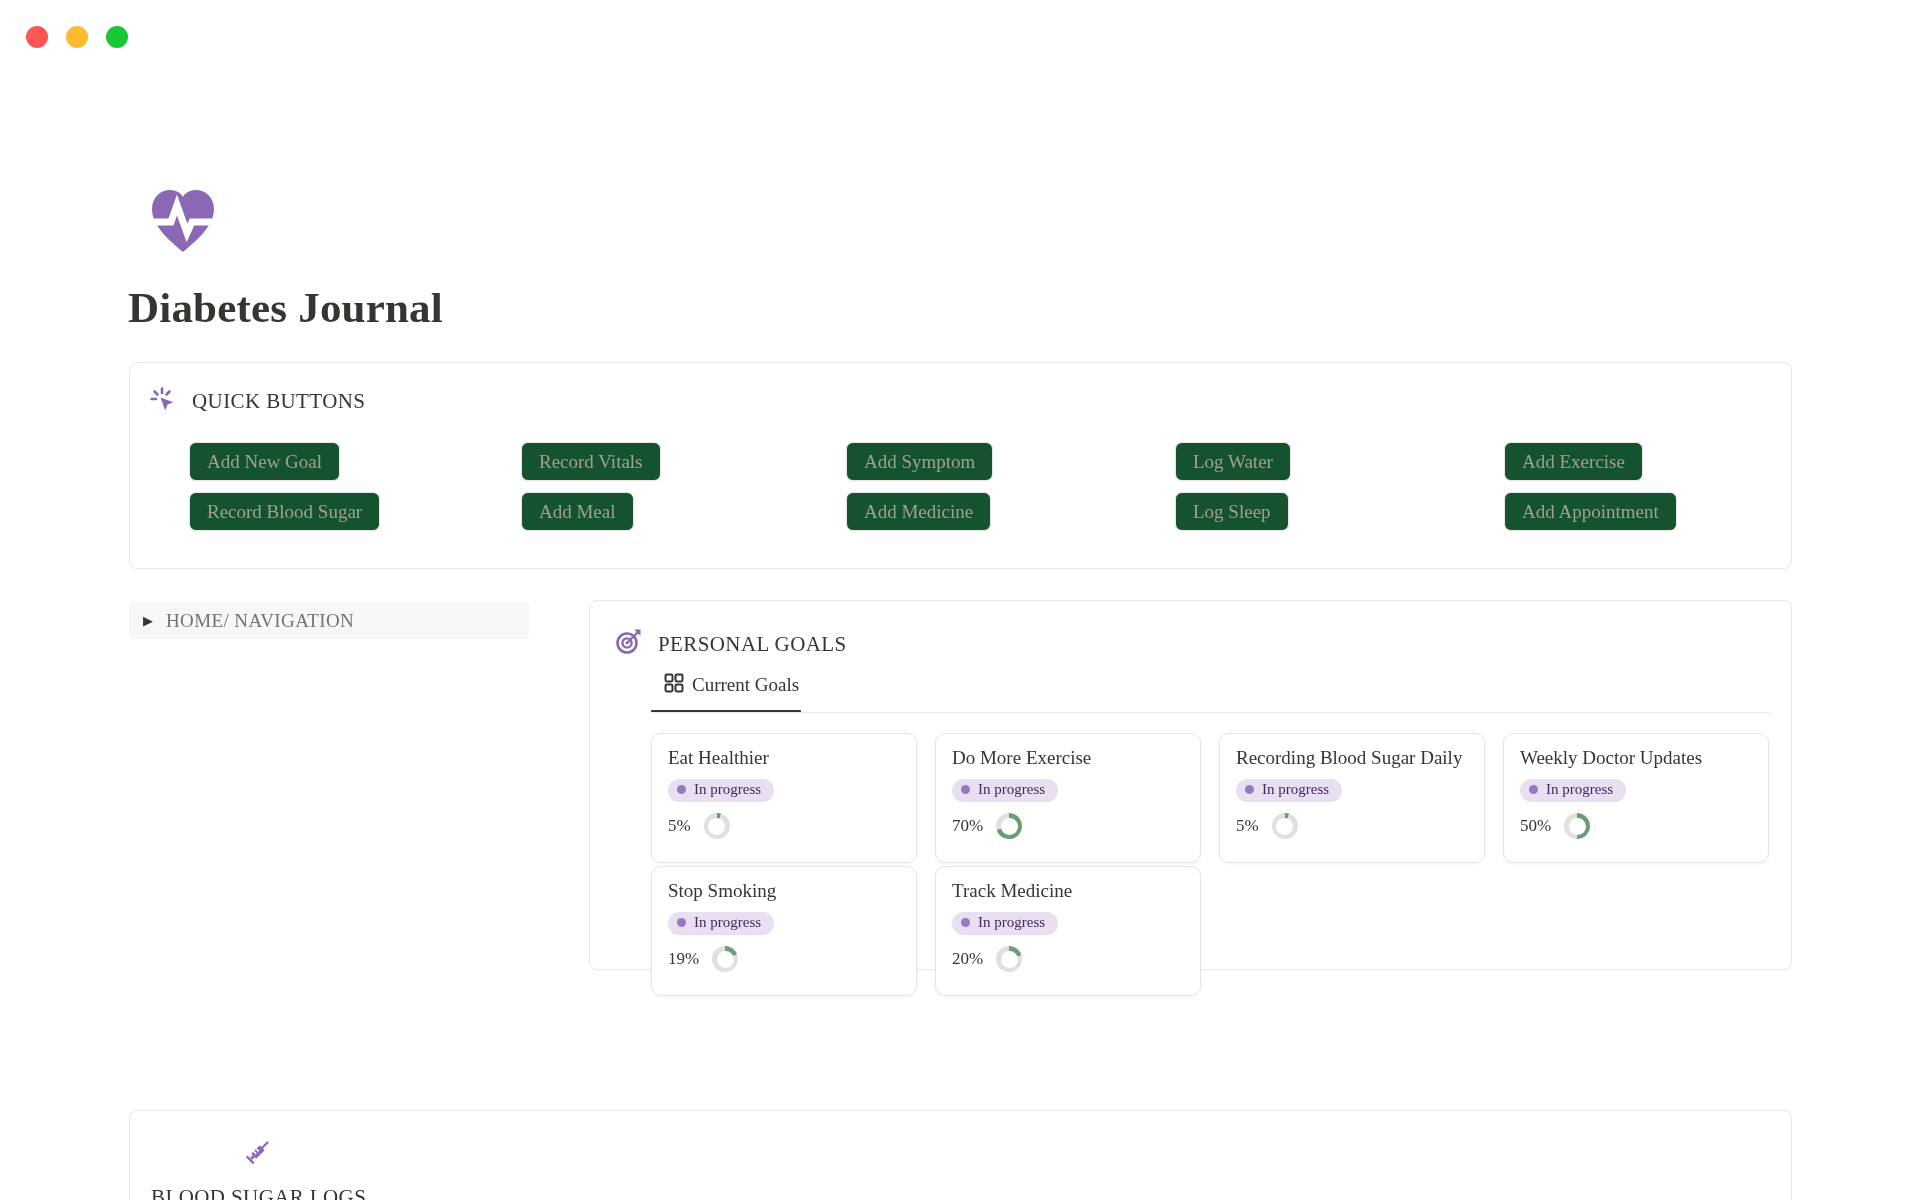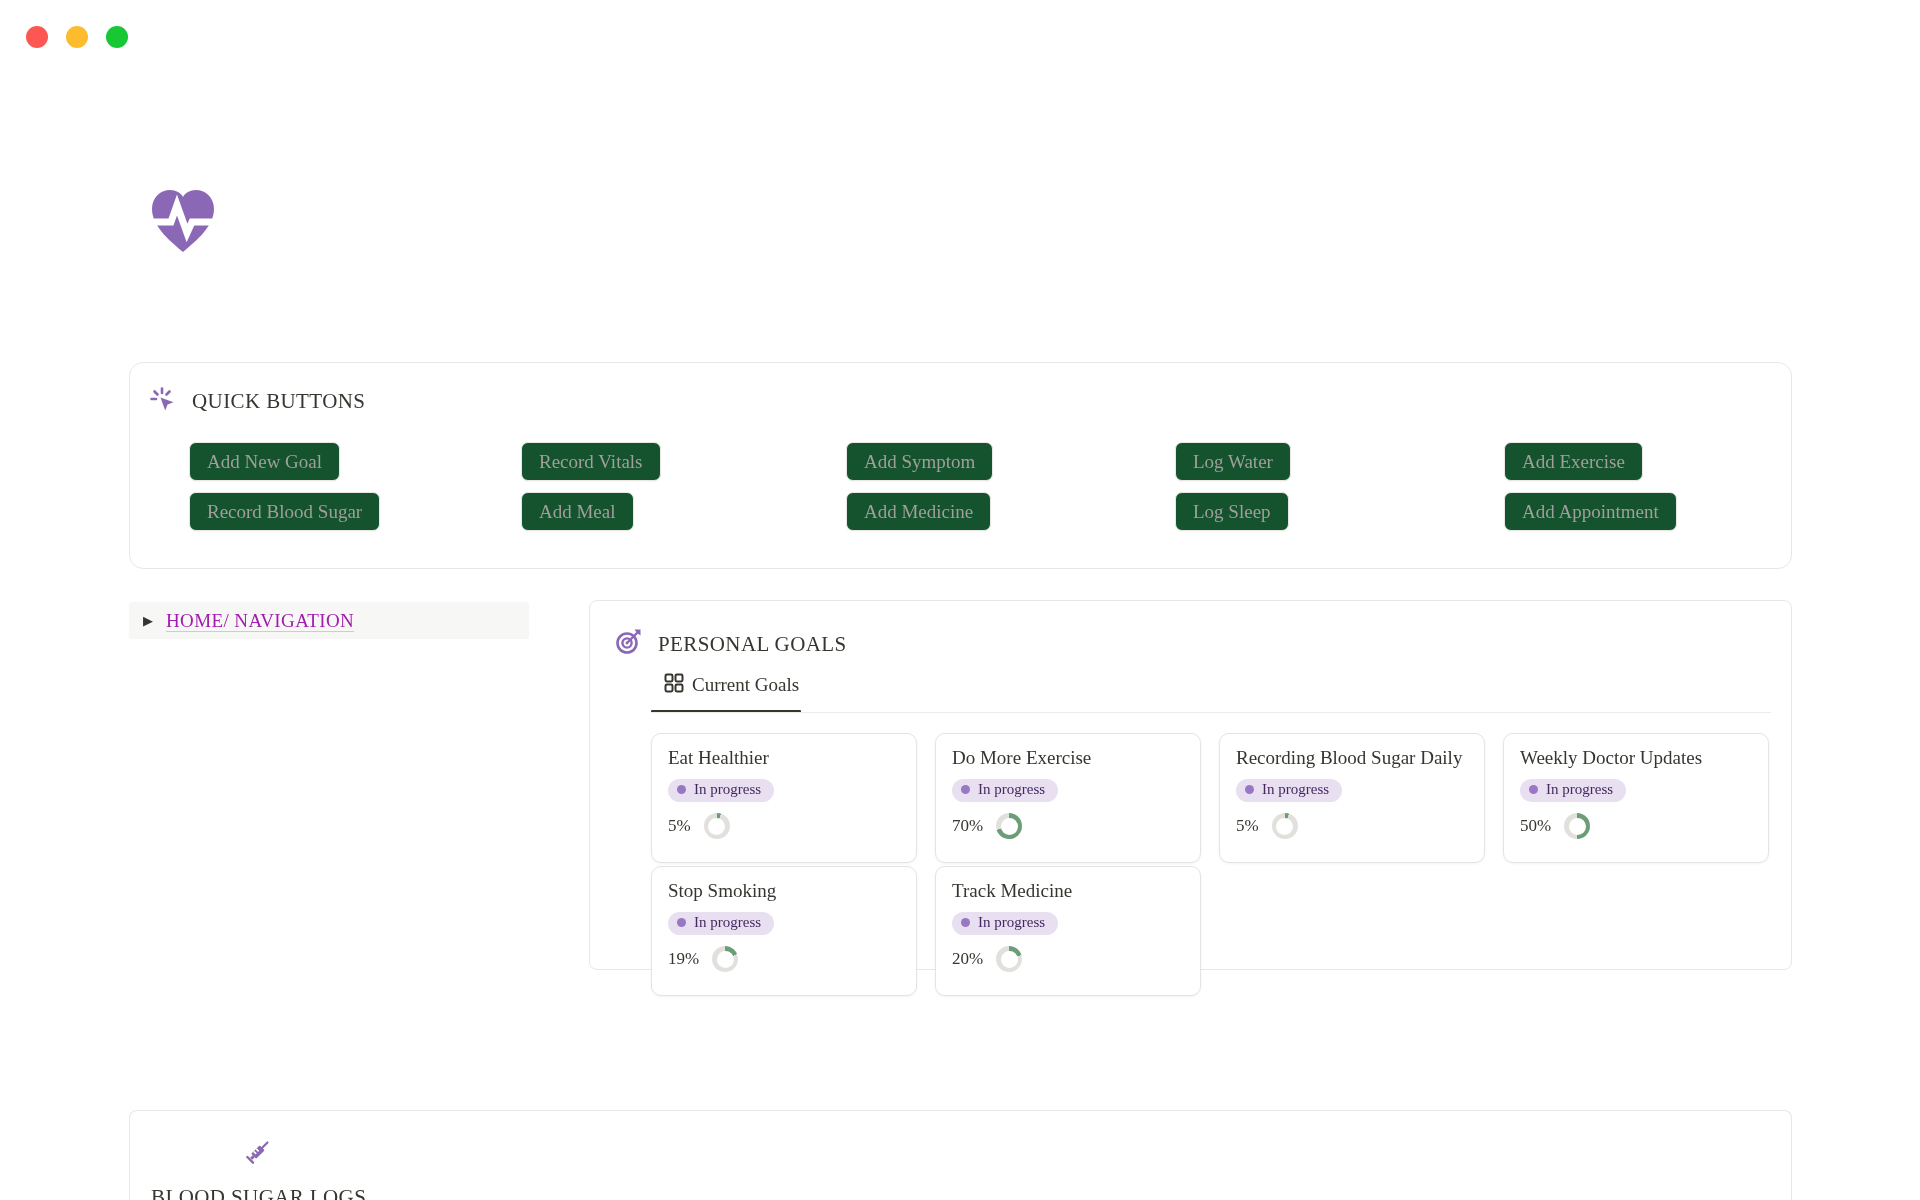--- a/index.html
+++ b/index.html
@@ -15,37 +15,37 @@
   .page-icon { position:absolute; left:144px; top:182px; width:78px; height:78px; }
   .page-title { position:absolute; left:128px; top:283px; font-size:43px; font-weight:700;
                 letter-spacing:.2px; color:#37352F; }
 
   
   .section-box { position:absolute; background:#fff; border:1px solid #E8E7E4; border-radius:8px; }
   .section-head { display:flex; align-items:center; gap:16px; }
   .section-title { font-size:21px; letter-spacing:.4px; color:#37352F; }
 
   
-  .qb { left:129px; top:362px; width:1663px; height:207px;border-radius:14px; }
+  .qb { left:129px; top:362px; width:1663px; height:207px; }
   .qb .section-head { position:absolute; left:19px; top:23px; }
   .qb-grid { position:absolute; left:59px; top:79px; width:1580px;
              display:grid; grid-template-columns:332px 325px 329px 329px auto;
              row-gap:11px; }
   .qbtn { justify-self:start; height:39px; padding:0 17px; display:flex; align-items:center;
           background:#14532d; border:1px solid #E9E8E5; border-radius:7px;
           box-shadow:0 1px 2px rgba(15,15,15,.04); font-size:19px; color:#A09F9B;
           font-family:inherit; cursor:pointer; white-space:nowrap; }
 
   
   .nav-toggle { position:absolute; left:129px; top:602px; width:400px; height:37px;
                 background:#F7F7F5; display:flex; align-items:center; padding-left:14px;
                 gap:13px; cursor:pointer; border-radius:3px; }
   .nav-caret { font-size:13px; color:#37352F; line-height:1; }
-  .nav-label { font-size:19px; letter-spacing:.4px; color:#a21caf;
-               text-decoration:underline; text-decoration-color:#CFCDC7; text-underline-offset:4px; }
+  .nav-label { font-size:19px; letter-spacing:.4px; color:#737373;
+               text-decoration-color:#CFCDC7; text-underline-offset:4px; }
 
   
   .goals { left:589px; top:600px; width:1203px; height:370px; }
   .goals .section-head { position:absolute; left:24px; top:27px; }
   .tab { position:absolute; left:74px; top:72px; display:flex; align-items:center; gap:8px;
          cursor:pointer; }
   .tab-label { font-size:19px; color:#37352F; }
   .tab-indicator { position:absolute; left:61px; top:109px; width:150px; height:3px;
                    background:#37352F; border-radius:1px; }
   .tab-divider { position:absolute; left:61px; top:111px; width:1120px; height:1px;
@@ -84,20 +84,21 @@
     <div class="light" id="light-zoom" style="background: rgb(23, 199, 51);"></div>
   </div>
 
   <div class="page-icon">
     <svg width="78" height="78" viewBox="0 0 78 78">
       <path fill="#8B68B6" d="M39 70 C30 62 8 46 8 27 C8 15 17 8 26 8 C32 8 37 11 39 15 C41 11 46 8 52 8 C61 8 70 15 70 27 C70 46 48 62 39 70 Z"></path>
       <polyline points="10,40 27,40 33,23 43,51 48,40 68,40" fill="none" stroke="#fff" stroke-width="7" stroke-linejoin="miter"></polyline>
     </svg>
   </div>
 
+  <h1 class="page-title">Diabetes Journal</h1>
 
   <section class="section-box qb">
     <div class="section-head">
       <span class="icon-sq">
         <svg width="27" height="27" viewBox="0 0 27 27">
           <g stroke="#8B68B6" stroke-width="2.6" stroke-linecap="round">
             <line x1="2.5" y1="13" x2="7" y2="13"></line>
             <line x1="13" y1="2.5" x2="13" y2="7"></line>
             <line x1="5.5" y1="5.5" x2="8.5" y2="8.5"></line>
             <line x1="20.5" y1="5.5" x2="17.5" y2="8.5"></line>

